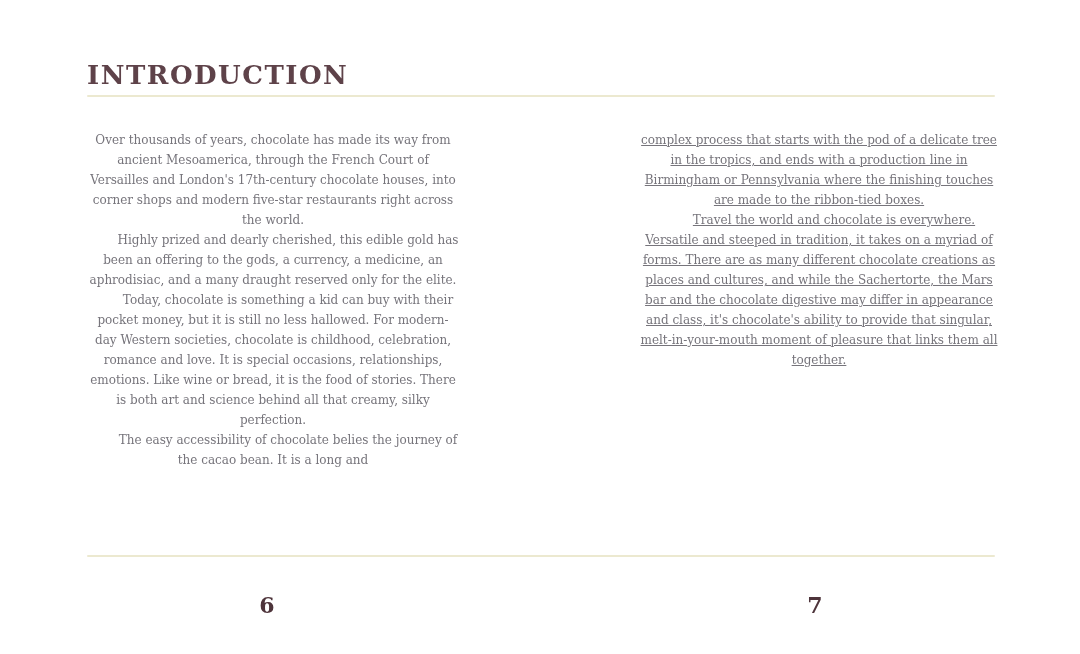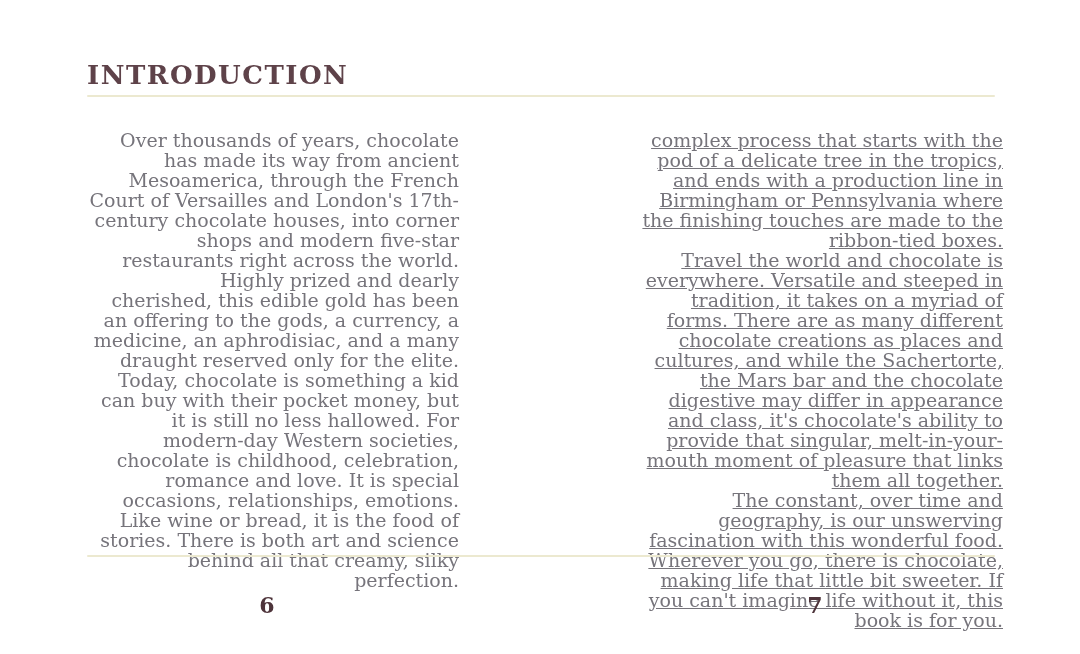--- a/index.html
+++ b/index.html
@@ -28,23 +28,23 @@
     width: 908px;
     height: 2px;
     background: var(--rule, #ece9d0);
   }
   .rule-top { top: 95px; }
   .rule-bottom { top: 555px; }
   .column {
     position: absolute;
     top: 130px;
     color: var(--body-text, #76747b);
-    font-size: 19px;
+    font-size: 12px;
     line-height: 20px;
-    text-align: right;
+    text-align: center;
   }
   .column-left  { left: 87px;  width: 372px; }
   .column-right { left: 635px; width: 368px; text-decoration: underline; }
   .column p { margin: 0; }
   .column p.indent { text-indent: 30px; }
   .page-number {
     position: absolute;
     top: 592px;
     font-size: 22px;
     font-weight: bold;
@@ -60,26 +60,26 @@
 <div class="spread">
 
   <h1 class="page-title">INTRODUCTION</h1>
 
   <div class="rule rule-top"></div>
 
   <div class="column column-left">
     <p>Over thousands of years, chocolate has made its way from ancient Mesoamerica, through the French Court of Versailles and London's 17th-century chocolate houses, into corner shops and modern five-star restaurants right across the world.</p>
     <p class="indent">Highly prized and dearly cherished, this edible gold has been an offering to the gods, a currency, a medicine, an aphrodisiac, and a many draught reserved only for the elite.</p>
     <p class="indent">Today, chocolate is something a kid can buy with their pocket money, but it is still no less hallowed. For modern-day Western societies, chocolate is childhood, celebration, romance and love. It is special occasions, relationships, emotions. Like wine or bread, it is the food of stories. There is both art and science behind all that creamy, silky perfection.</p>
+    <p class="indent">The easy accessibility of chocolate belies the journey of the cacao bean. It is a long and</p>
   </div>
 
   <div class="column column-right">
     <p>complex process that starts with the pod of a delicate tree in the tropics, and ends with a production line in Birmingham or Pennsylvania where the finishing touches are made to the ribbon-tied boxes.</p>
     <p class="indent">Travel the world and chocolate is everywhere. Versatile and steeped in tradition, it takes on a myriad of forms. There are as many different chocolate creations as places and cultures, and while the Sachertorte, the Mars bar and the chocolate digestive may differ in appearance and class, it's chocolate's ability to provide that singular, melt-in-your-mouth moment of pleasure that links them all together.</p>
-    <p class="indent">The constant, over time and geography, is our unswerving fascination with this wonderful food. Wherever you go, there is chocolate, making life that little bit sweeter. If you can't imagine life without it, this book is for you.</p>
   </div>
 
   <div class="rule rule-bottom"></div>
 
   <div class="page-number page-number-left">6</div>
 
   <div class="page-number page-number-right">7</div>
 
 </div>
 

